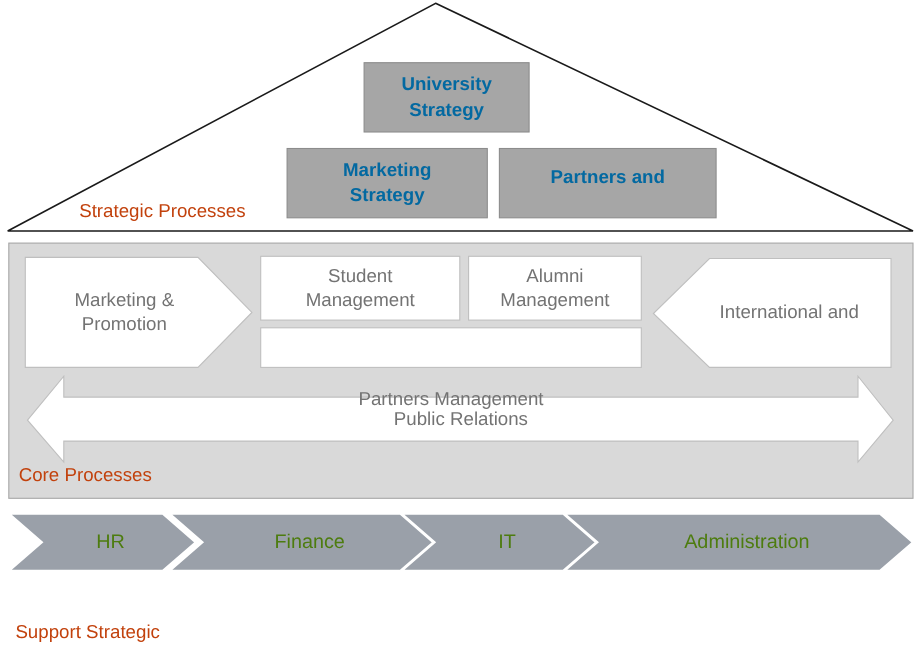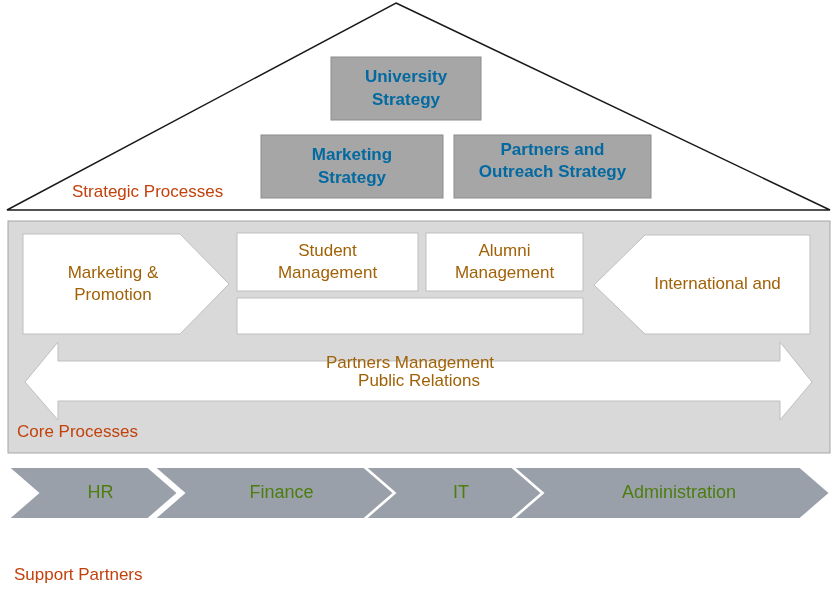--- a/index.html
+++ b/index.html
@@ -2,21 +2,21 @@
 <html><head>
 <meta charset="utf-8">
 <style>
   html, body { margin:0; padding:0; background:#ffffff; }
   body { width:833px; height:600px; position:relative; overflow:hidden;
          font-family: "Liberation Sans", "DejaVu Sans", sans-serif; color:#1a1a1a; }
   svg#diagram { position:absolute; left:0; top:0; }
   .box-text { position:absolute; display:flex; align-items:center; justify-content:center;
               text-align:center; line-height:1.3; }
   .strategy { color:#0369a1; font-weight:bold; font-size:17px; }
-  .core-text { color:#a16207; font-size:17px; }
+  .core-text { color:#737373; font-size:17px; }
   .support-text { color:#4d7c0f; font-size:18px; }
   .section-label { position:absolute; font-size:17px; color:#c2410c; white-space:nowrap;text-align:right; }
 </style>
 </head>
 <body>
 
 <svg id="diagram" width="833" height="600" viewBox="0 0 833 600">
 
   <polygon points="396,3 830,210 7,210" fill="#ffffff" stroke="#1a1a1a" stroke-width="1.5"></polygon>
 
@@ -42,21 +42,21 @@
   <polygon class="sup" points="513,467 800,467 830,493 800,519 513,519 543,493" fill="#9aa0a9" stroke="#ffffff" stroke-width="2"></polygon>
 </svg>
 
 <div class="box-text strategy" style="left:331px; top:57px; width:150px; height:63px;">
   <div><span>University</span><br><span>Strategy</span></div>
 </div>
 <div class="box-text strategy" style="left:261px; top:135px; width:182px; height:63px;">
   <div><span>Marketing</span><br><span>Strategy</span></div>
 </div>
 <div class="box-text strategy" style="left:454px; top:135px; width:197px; height:52px;">
-  <div><span>Partners and</span><br><span>Outreach Strategy</span></div>
+  <div><span>Partners and</span><br></div>
 </div>
 <div class="section-label" style="left:72px; top:182px;">Strategic Processes</div>
 
 <div class="box-text core-text" style="left:23px; top:234px; width:180px; height:100px;justify-content:center;">
   <div><span>Marketing &amp;</span><br><span>Promotion</span></div>
 </div>
 <div class="box-text core-text" style="left:237px; top:233px; width:181px; height:58px;">
   <div><span>Student</span><br><span>Management</span></div>
 </div>
 <div class="box-text core-text" style="left:426px; top:233px; width:157px; height:58px;">
@@ -66,13 +66,13 @@
 <div class="box-text core-text" style="left:625px; top:235px; width:185px; height:99px;">
   <div><span>International and</span><br></div>
 </div>
 <div class="box-text core-text" style="left:58px; top:361px; width:722px; height:40px;">Public Relations</div>
 <div class="section-label" style="left:17px; top:422px;">Core Processes</div>
 
 <div class="box-text support-text" style="left:38px; top:467px; width:125px; height:52px;">HR</div>
 <div class="box-text support-text" style="left:184px; top:467px; width:195px; height:52px;">Finance</div>
 <div class="box-text support-text" style="left:395px; top:467px; width:132px; height:52px;">IT</div>
 <div class="box-text support-text" style="left:543px; top:467px; width:272px; height:52px;">Administration</div>
-<div class="section-label" style="left:14px; top:565px;">Support Partners</div>
+<div class="section-label" style="left:14px; top:565px;">Support Strategic</div>
 
 </body></html>

